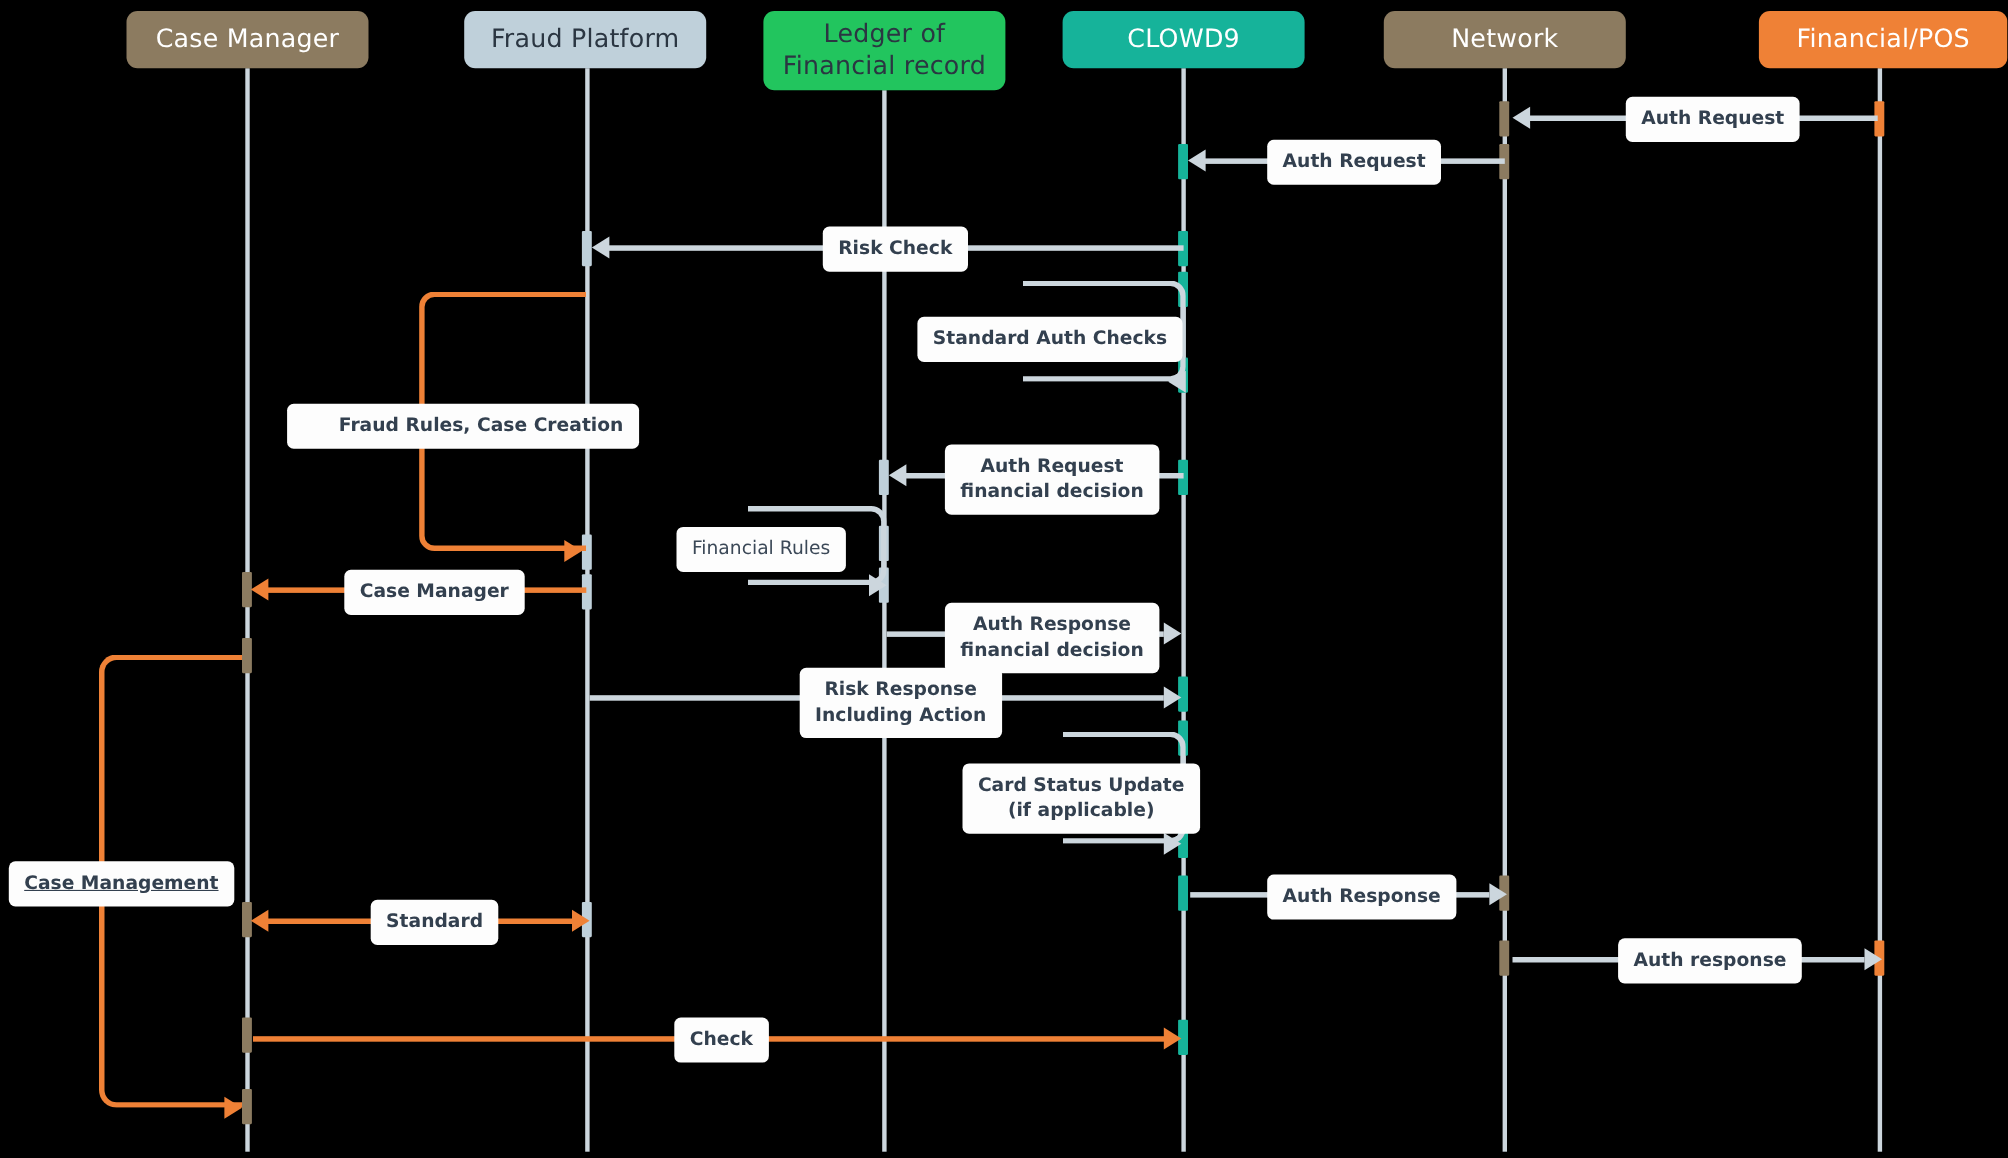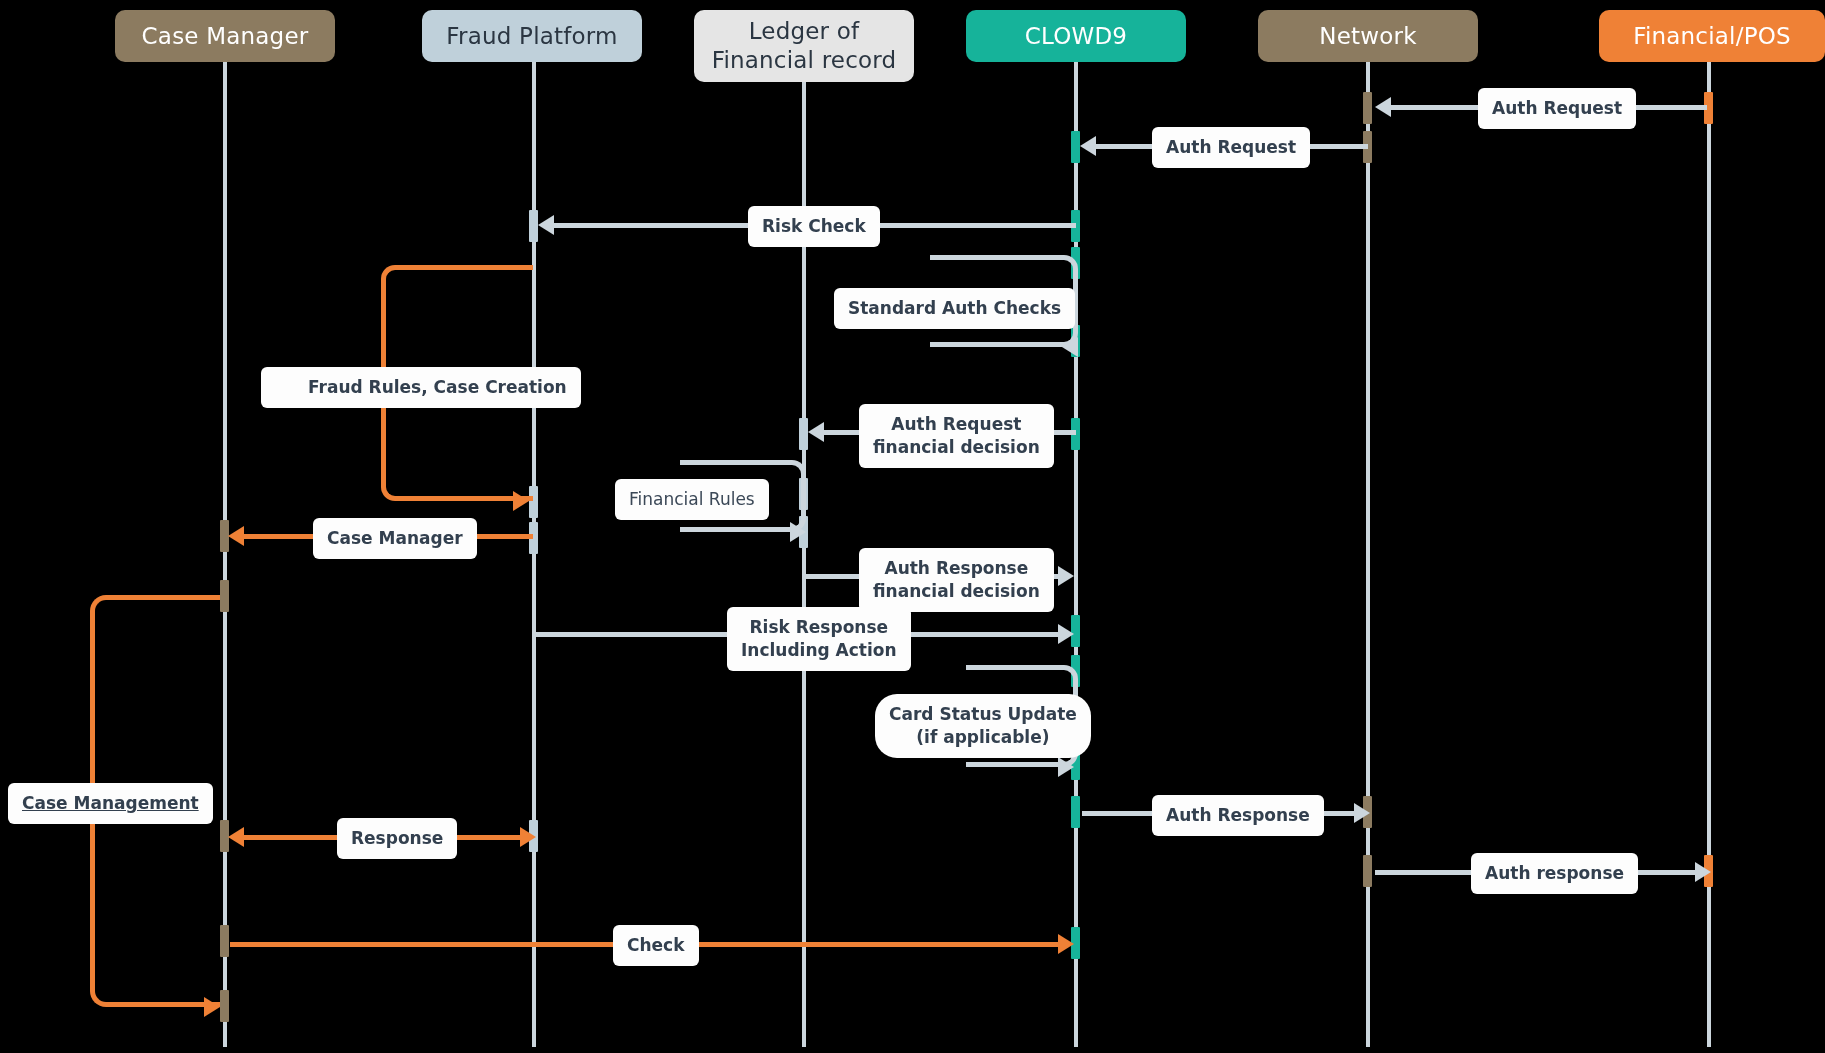--- a/index.html
+++ b/index.html
@@ -73,21 +73,21 @@
   <div class="activation" style="left:1363px;top:855px;height:32px;background:#8c7b60;"></div>
   <div class="activation" style="left:1704px;top:855px;height:32px;background:#ef8136;"></div>
   <div class="activation" style="left:529px;top:820px;height:32px;background:#bfd0da;"></div>
 
   <div class="actor-box" style="left:115px;top:10px;width:220px;height:52px;background:#8c7b60;color:#fff;">
     <span>Case Manager</span>
   </div>
   <div class="actor-box" style="left:422px;top:10px;width:220px;height:52px;background:#bfd0da;color:#2b3642;">
     <span>Fraud Platform</span>
   </div>
-  <div class="actor-box" style="left:694px;top:10px;width:220px;height:72px;background:#e5e5e5;color:#2b3642;">
+  <div class="actor-box" style="left:694px;top:10px;width:220px;height:72px;background:#22c55e;color:#2b3642;">
     <span>Ledger of Financial
 record</span>
   </div>
   <div class="actor-box" style="left:966px;top:10px;width:220px;height:52px;background:#16b39a;color:#fff;">
     <span>CLOWD9</span>
   </div>
   <div class="actor-box" style="left:1258px;top:10px;width:220px;height:52px;background:#8c7b60;color:#fff;">
     <span>Network</span>
   </div>
   <div class="actor-box" style="left:1599px;top:10px;width:226px;height:52px;background:#ef8136;color:#fff;">
@@ -132,35 +132,35 @@
   <div class="msg-label" style="left:859px;top:548px;">Auth Response
 financial decision</div>
 
   <div class="shaft" style="left:536px;top:632px;width:522px;background:#ccd6dd;"></div>
   <div class="arrowhead ah-right" style="left:1058px;top:624px;"></div>
   <div class="msg-label" style="left:727px;top:607px;">Risk Response
 Including Action</div>
 
   <div class="loop" style="left:966px;top:665px;width:112px;height:102px;"></div>
   <div class="arrowhead ah-right" style="left:1058px;top:757px;"></div>
-  <div class="msg-label" style="left:875px;top:694px;border-radius:22px;">Card Status Update
+  <div class="msg-label" style="left:875px;top:694px;">Card Status Update
 (if applicable)</div>
 
   <div class="loop orange" style="left:90px;top:595px;width:130px;height:412px;border-right:none;border-left:5px solid #ef8136;border-top-left-radius:16px;border-bottom-left-radius:16px;border-top-right-radius:0;border-bottom-right-radius:0;"></div>
   <div class="arrowhead ah-right-o" style="left:204px;top:997px;"></div>
   <div class="msg-label" style="left:8px;top:783px;text-decoration:underline;">Case Management</div>
 
   <div class="shaft" style="left:1082px;top:811px;width:272px;background:#ccd6dd;"></div>
   <div class="arrowhead ah-right" style="left:1354px;top:803px;"></div>
   <div class="msg-label" style="left:1152px;top:795px;">Auth Response</div>
 
   <div class="shaft" style="left:238px;top:835px;width:290px;background:#ef8136;"></div>
   <div class="arrowhead ah-left-o" style="left:228px;top:827px;"></div>
   <div class="arrowhead ah-right-o" style="left:520px;top:827px;"></div>
-  <div class="msg-label" style="left:337px;top:818px;">Response</div>
+  <div class="msg-label" style="left:337px;top:818px;">Standard</div>
 
   <div class="shaft" style="left:1375px;top:870px;width:320px;background:#ccd6dd;"></div>
   <div class="arrowhead ah-right" style="left:1695px;top:862px;"></div>
   <div class="msg-label" style="left:1471px;top:853px;">Auth response</div>
 
   <div class="shaft" style="left:230px;top:942px;width:830px;background:#ef8136;"></div>
   <div class="arrowhead ah-right-o" style="left:1058px;top:934px;"></div>
   <div class="msg-label" style="left:613px;top:925px;">Check</div>
 
 </div>

